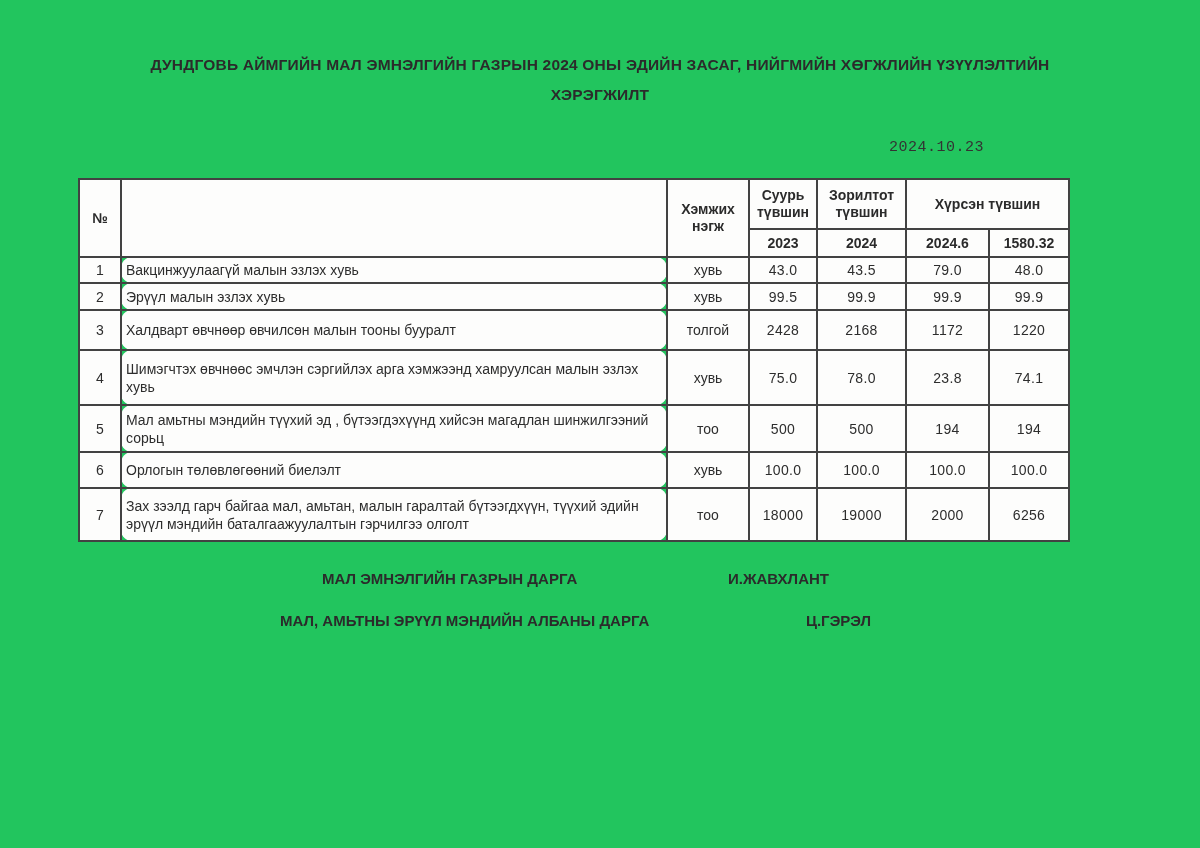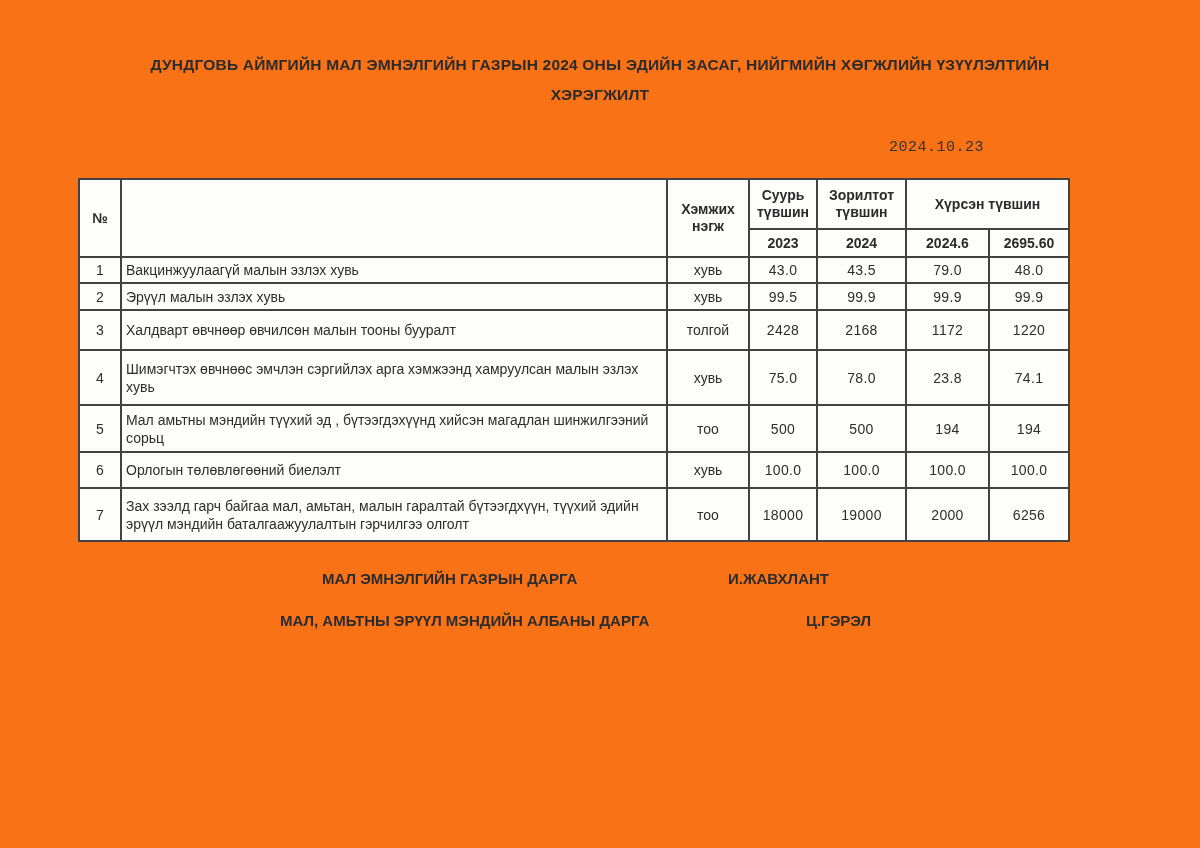--- a/index.html
+++ b/index.html
@@ -6,21 +6,21 @@
   body{
     width:1200px;height:848px;
     background:#ffffff;
     font-family:"Liberation Sans","DejaVu Sans",sans-serif;
     color:#2e2e2e;
     position:relative;
     overflow:hidden;
   }
   .page{
     position:absolute;inset:0;
-    background:#f97316;
+    background:#22c55e;
   }
   
   .doc-title{
     position:absolute;
     left:60px;right:60px;top:50px;
     text-align:center;
     font-weight:bold;
     font-size:15.5px;
     line-height:30px;
     color:#2b2b2b;
@@ -55,21 +55,21 @@
     font-weight:bold;
     text-align:center;
     vertical-align:middle;
     font-size:14px;
     line-height:17px;
     color:#2b2b2b;
   }
   table.ind thead tr.top th{height:44px;}
   table.ind thead tr.sub th{height:22px;}
   td.c-no{text-align:center;vertical-align:middle;font-size:14px;}
-  td.c-ind{text-align:left;vertical-align:middle;padding-left:7px;line-height:18px;}
+  td.c-ind{text-align:left;vertical-align:middle;padding-left:7px;line-height:18px;border-radius:11px;}
   td.c-unit{text-align:center;vertical-align:middle;margin-left:12px;}
   td.c-num{text-align:center;vertical-align:middle;letter-spacing:.3px;}
   tbody tr:nth-child(1) td{height:20px;}
   tbody tr:nth-child(2) td{height:21px;}
   tbody tr:nth-child(3) td{height:34px;}
   tbody tr:nth-child(4) td{height:49px;}
   tbody tr:nth-child(5) td{height:41px;}
   tbody tr:nth-child(6) td{height:30px;}
   tbody tr:nth-child(7) td{height:47px;}
   
@@ -110,21 +110,21 @@
         <th rowspan="2"></th>
         <th rowspan="2">Хэмжих нэгж</th>
         <th>Суурь түвшин</th>
         <th>Зорилтот түвшин</th>
         <th colspan="2">Хүрсэн түвшин</th>
       </tr>
       <tr class="sub">
         <th>2023</th>
         <th>2024</th>
         <th>2024.6</th>
-        <th>2695.60</th>
+        <th>1580.32</th>
       </tr>
     </thead>
     <tbody>
         <tr>
           <td class="c-no">1</td>
           <td class="c-ind">Вакцинжуулаагүй малын эзлэх хувь</td>
           <td class="c-unit">хувь</td>
           <td class="c-num">43.0</td>
           <td class="c-num">43.5</td>
           <td class="c-num">79.0</td>

